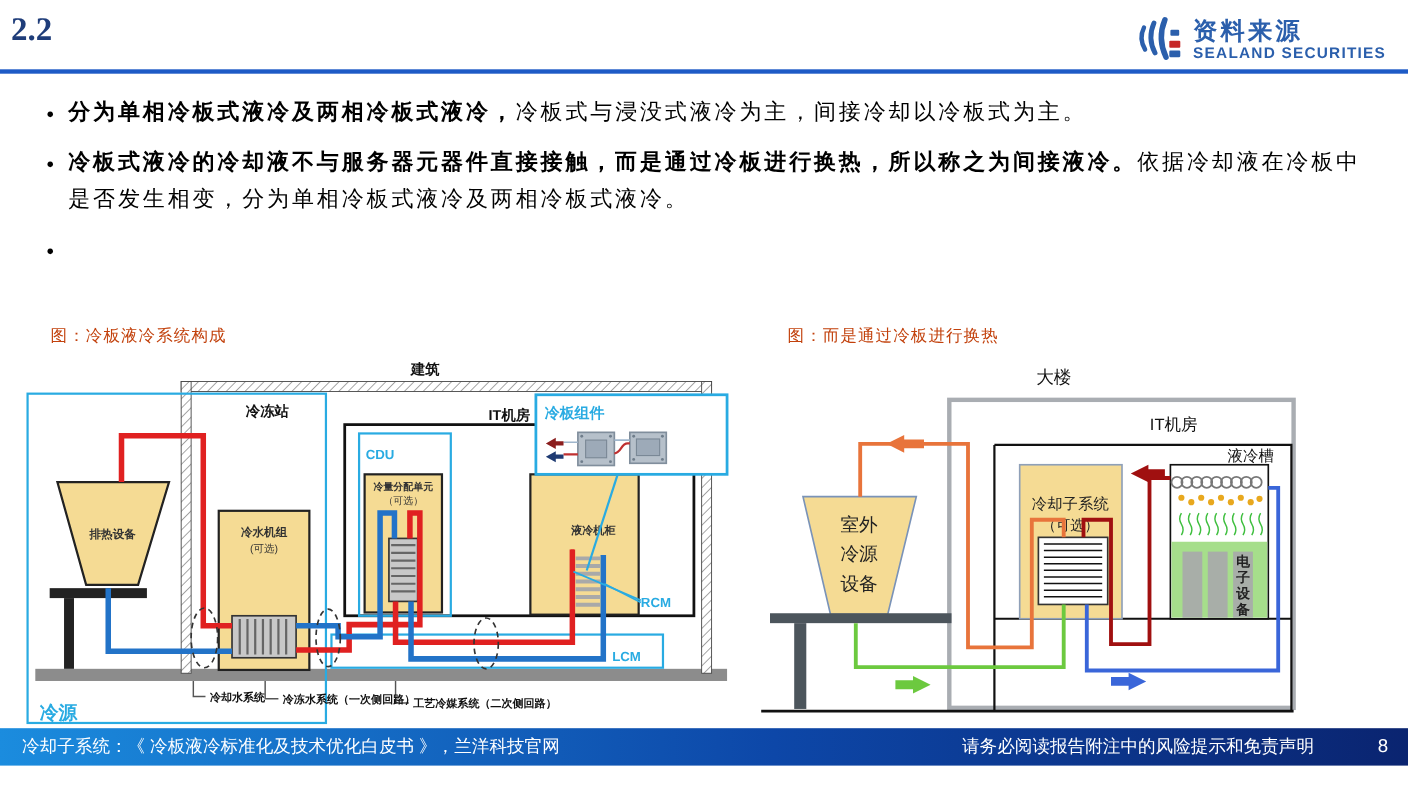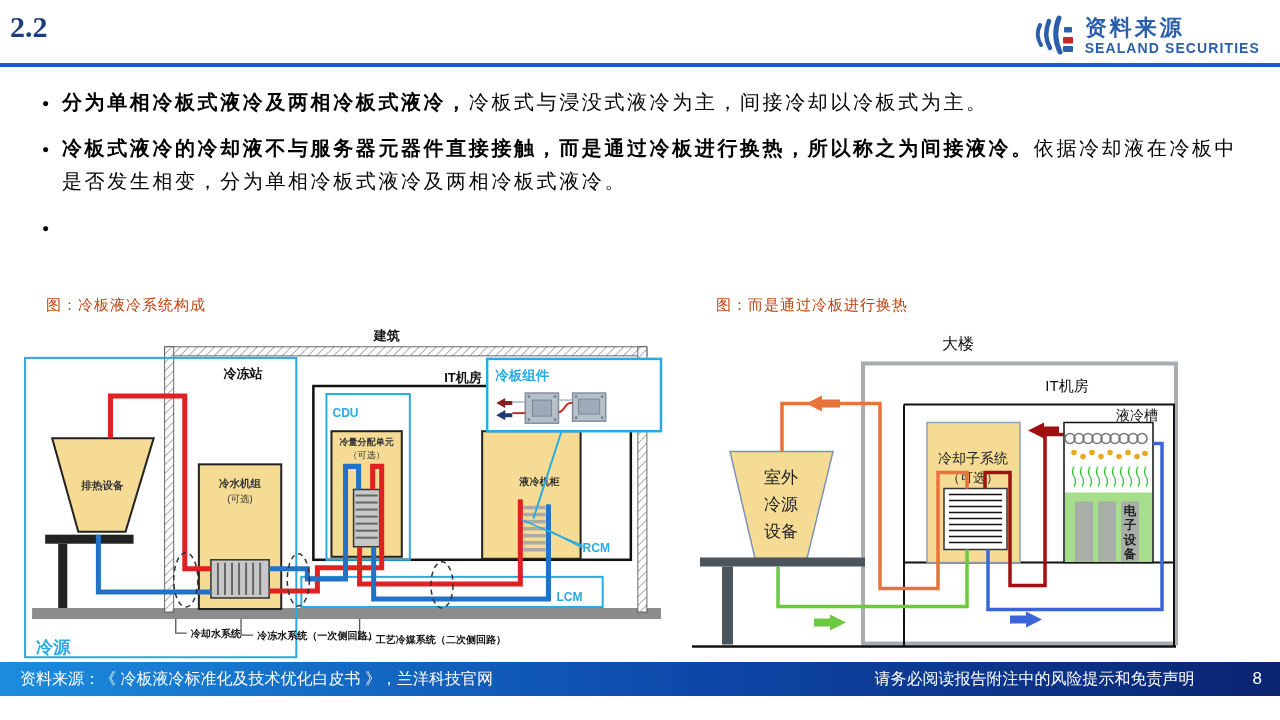--- a/index.html
+++ b/index.html
@@ -311,20 +311,20 @@
         <path d="M338 109 L354 101 L354 105 L369 105 L369 113 L354 113 L354 117 Z" fill="#A01010"></path>
         <path d="M156 301 L140 293 L140 297 L124 297 L124 305 L140 305 L140 309 Z" fill="#6CC93F"></path>
         <path d="M352 298 L336 290 L336 294 L320 294 L320 302 L336 302 L336 306 Z" fill="#3A66D9"></path>
       </g>
 
       <text x="440" y="193" text-anchor="middle" font-size="12.5" font-weight="bold" fill="#222"><tspan x="440" dy="0">电</tspan><tspan x="440" dy="14.5">子</tspan><tspan x="440" dy="14.5">设</tspan><tspan x="440" dy="14.5">备</tspan></text>
     </svg>
   </div>
 
   <div class="footer">
-    <span>资料来源：《 冷板液冷标准化及技术优化白皮书 》，兰洋科技官网</span>
+    <span>冷却子系统：《 冷板液冷标准化及技术优化白皮书 》，兰洋科技官网</span>
     <span class="right-grp">
       <span>请务必阅读报告附注中的风险提示和免责声明</span>
       <span class="page-no">8</span>
     </span>
   </div>
 
 </div>
 
 </body></html>

